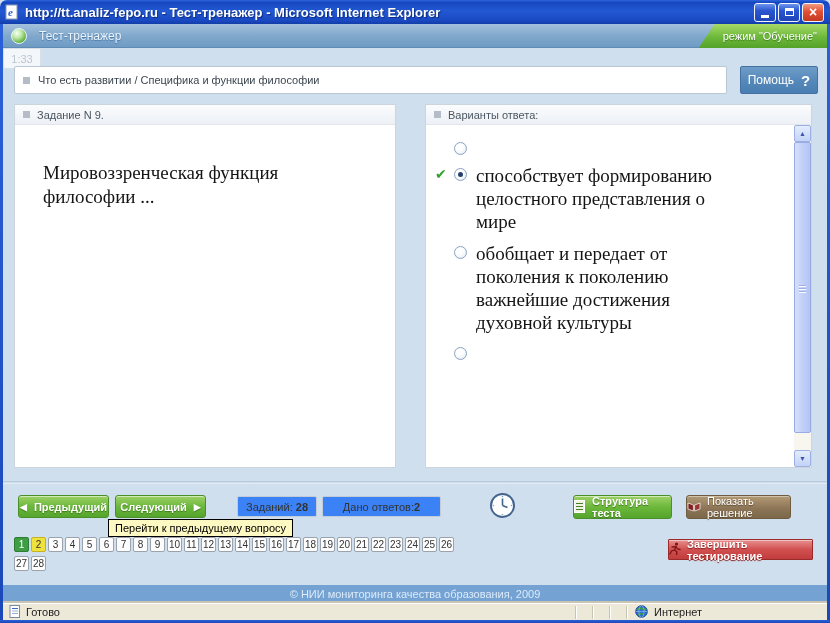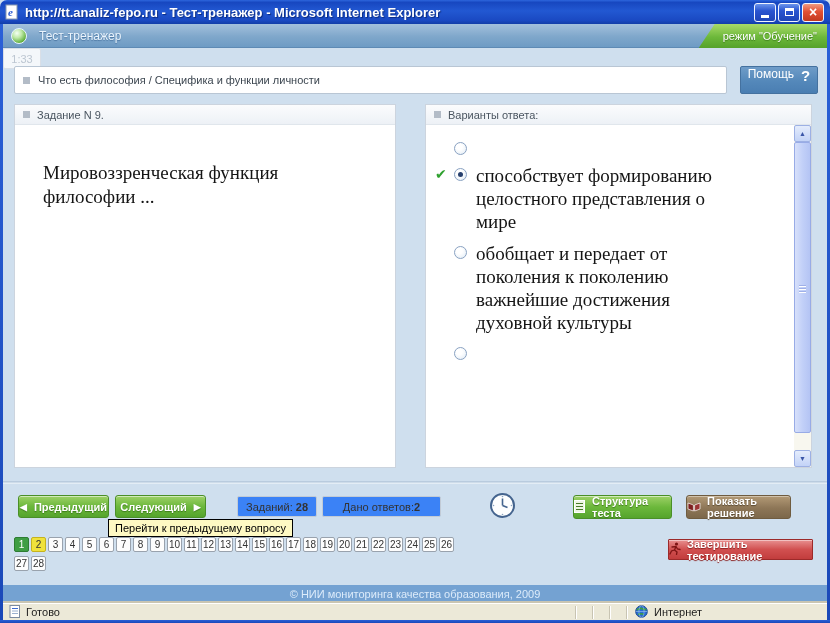--- a/index.html
+++ b/index.html
@@ -41,21 +41,21 @@
 
   
   .main { position:absolute; left:3px; top:48px; width:824px; height:537px; background:#cfdfee; }
 
   .crumbbar { position:absolute; left:11px; top:18px; width:713px; height:28px; background:#fff;
     border:1px solid #b9c6d4; border-radius:2px; display:flex; align-items:center; padding:0 8px; gap:8px; }
   .sq { width:7px; height:7px; background:#b3bcc7; flex:none; }
   .crumbtext { font-size:11px; color:#3c4650; }
   .helpbtn { position:absolute; left:737px; top:18px; width:78px; height:28px; border-radius:2px;
     background:linear-gradient(180deg,#6f9cc8 0%,#5488ba 55%,#4a7eb2 100%); border:1px solid #44719f;
-    color:#fff; font-size:12px; display:flex; justify-content:center; gap:7px; cursor:pointer; }
+    color:#fff; font-size:12px; display:flex; align-items:center; justify-content:center; gap:7px; cursor:pointer; }
   .helpbtn b { font-size:15px; }
 
   .panel { position:absolute; background:#fff; border:1px solid #ccd4de; }
   .panel-hd { height:20px; background:linear-gradient(180deg,#fbfcfd,#edf1f6); border-bottom:1px solid #e0e6ec;
     display:flex; align-items:center; gap:7px; padding:0 8px; font-size:11px; color:#4a5560; }
   #task-panel { left:11px; top:56px; width:382px; height:364px; }
   #answers-panel { left:422px; top:56px; width:387px; height:364px; }
   .qtext { font-family:"Liberation Serif","DejaVu Serif",serif; font-size:19px; color:#151515;
     line-height:24px; padding:36px 0 0 28px; width:300px; }
 
@@ -94,21 +94,21 @@
   #next-btn { left:112px; top:447px; width:91px; }
   .infobox { position:absolute; top:448px; height:21px; background:#3b82f6; border:1px solid #c2cbd6;
     border-radius:2px; font-size:11px; color:#333; display:flex; align-items:center; justify-content:center; white-space:pre; }
   #tasks-box { left:234px; width:80px; }
   #answered-box { left:319px; width:119px; }
   #timer-box { left:444px; top:448px; width:38px; height:21px; background:#f4f7fa; border:1px solid #d9dfe7;
     border-radius:2px; color:#bcc6d1; font-size:11px; display:flex; align-items:center; justify-content:center; }
   #clock { position:absolute; left:486px; top:444px; }
   #structure-btn { left:570px; top:447px; width:99px; height:24px; }
   #solution-btn { position:absolute; left:683px; top:447px; width:105px; height:24px; border:1px solid #6f5c40;
-    border-radius:3px; color:#fff; font-size:11px; font-weight:bold; display:flex; align-items:center;
+    border-radius:3px; color:#fff; font-size:11px; font-weight:normal; display:flex; align-items:center;
     justify-content:center; gap:6px; background:linear-gradient(180deg,#b39a76 0%,#8d7657 55%,#7c674a 100%);
     box-shadow:inset 0 1px 0 rgba(255,255,255,.4); text-shadow:0 1px 1px #5a4a32; cursor:pointer; }
   #finish-btn { position:absolute; left:665px; top:491px; width:145px; height:21px; border:1px solid #9c2a2a;
     border-radius:1px; color:#fff; font-size:11px; font-weight:bold; display:flex; align-items:center;
     justify-content:center; gap:6px; background:linear-gradient(180deg,#e89090 0%,#d15050 50%,#c23d3d 100%);
     box-shadow:inset 0 1px 0 rgba(255,255,255,.45); text-shadow:0 1px 1px #8a2020; cursor:pointer; }
 
   
   .tooltip { position:absolute; left:57px; top:471px; background:#fef9c3; border:1px solid #000;
     font-size:11px; color:#000; padding:2px 6px; white-space:nowrap; z-index:30;margin-left:48px; }
@@ -157,21 +157,21 @@
   <div class="appheader">
     <span class="applogo"></span>
     <span class="apptitle">Тест-тренажер</span>
     <span class="mode-ribbon">режим "Обучение"</span>
   </div>
 
   <div class="main">
 
     <div class="crumbbar">
       <span class="sq"></span>
-      <span class="crumbtext">Что есть философия / Специфика и функции личности</span>
+      <span class="crumbtext">Что есть развитии / Специфика и функции философии</span>
     </div>
     <div class="helpbtn">
       <span>Помощь</span>
       <b>?</b>
     </div>
 
     <div class="panel" id="task-panel">
       <div class="panel-hd">
         <span class="sq"></span>
         <span>Задание N 9.</span>

